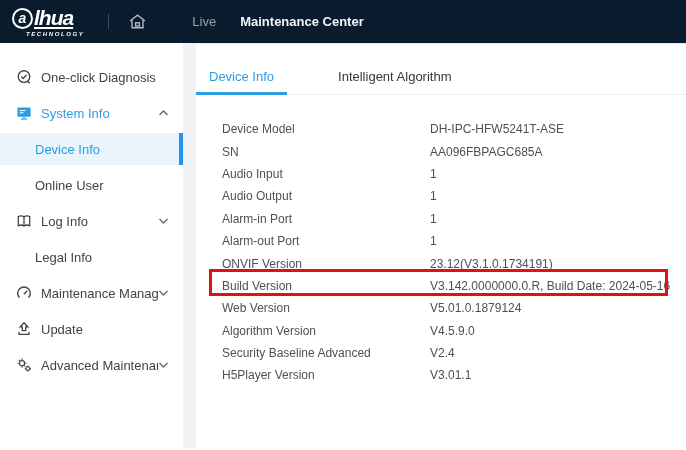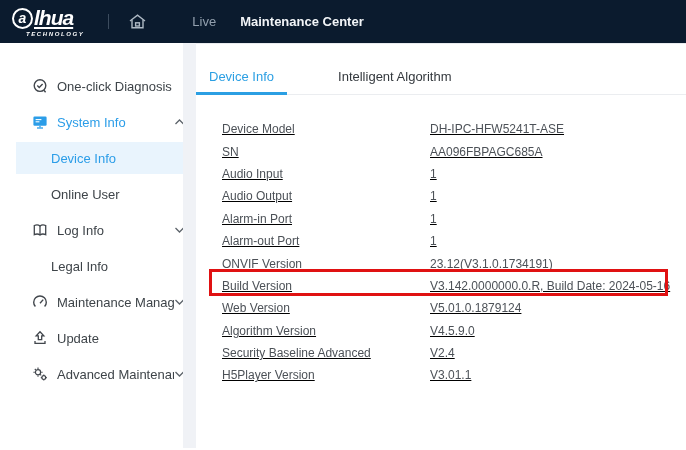--- a/index.html
+++ b/index.html
@@ -17,42 +17,42 @@
                  font-size:14px; line-height:1; }
   .logo-rest { font-size:21px; letter-spacing:-1px; margin-left:1px;text-decoration:underline; }
   .logo-sub { font-size:6px; letter-spacing:1.6px; font-weight:bold; margin-top:1px; margin-left:14px; font-style:italic; }
   .topbar-sep { width:1px; height:15px; background:#3c4c5e; margin-left:24px; }
   .home-btn { margin-left:19px; display:flex; align-items:center; cursor:pointer; }
   .nav-item { font-size:13px; cursor:pointer; }
   .nav-live { color:#93a0ae; margin-left:45px; }
   .nav-maint { color:#f2f5f8; font-weight:bold; margin-left:24px;text-align:center; }
 
   
-  .sidebar { position:absolute; left:16px; top:43px; width:183px; height:407px; background:#fff; padding-top:25px; }
+  .sidebar { position:absolute; left:0; top:43px; width:183px; height:407px; background:#fff; padding-top:16px; }
   .side-item { position:relative; height:36px; display:flex; align-items:center;
                padding-left:16px; padding-right:14px; cursor:pointer; color:#3e4449; font-size:13px; }
   .side-item .ic { display:flex; width:16px; margin-right:9px; color:#41464c; flex:0 0 16px; }
   .side-item .lbl { flex:1 1 auto; white-space:nowrap; overflow:hidden; }
   .side-item .chev { margin-left:auto; display:flex; }
   .side-item.parent-active, .side-item.parent-active .ic { color:#2b9de8; }
   .side-sub { padding-left:35px; }
   .side-sub.selected { background:#e9f4fd; color:#2b9de8; height:32px; margin:2px 0; }
   .side-sub.selected::after { content:""; position:absolute; right:0; top:0; width:4px; height:100%; background:#2196f0; }
 
   .divider-strip { position:absolute; left:183px; top:43px; width:13px; height:405px; background:#f0f2f6; }
 
   
   .main { position:absolute; left:196px; top:43px; width:490px; height:407px; background:#fff; border-top:1px solid #e9ebee; }
   .tabbar { display:flex; height:51px; border-bottom:1px solid #ebedf0; align-items:flex-end; }
   .tab { font-size:13px; padding:0 13px 10px 13px; margin-top:26px; cursor:pointer; color:#33383d; position:relative; white-space:nowrap; }
   .tab.active { color:#2b9fe3; }
   .tab.active::after { content:""; position:absolute; left:0; bottom:-1px; width:100%; height:3px; background:#2b9fe3; }
   .tab + .tab { margin-left:38px; }
 
-  .info-table { position:absolute; left:26px; top:74px; width:450px;text-decoration:underline; }
+  .info-table { position:absolute; left:26px; top:74px; width:450px; }
   .info-row { display:flex; height:22.4px; align-items:center; font-size:12px; color:#4c5157; }
   .info-label { width:208px; flex:0 0 208px; }
   .info-value { flex:1 1 auto; white-space:nowrap; }
 
   .highlight-box { position:absolute; left:209px; top:269px; width:459px; height:27px;
                    border:3px solid #e01112; pointer-events:none; }
 
   svg { display:block; }
 </style>
 </head>

